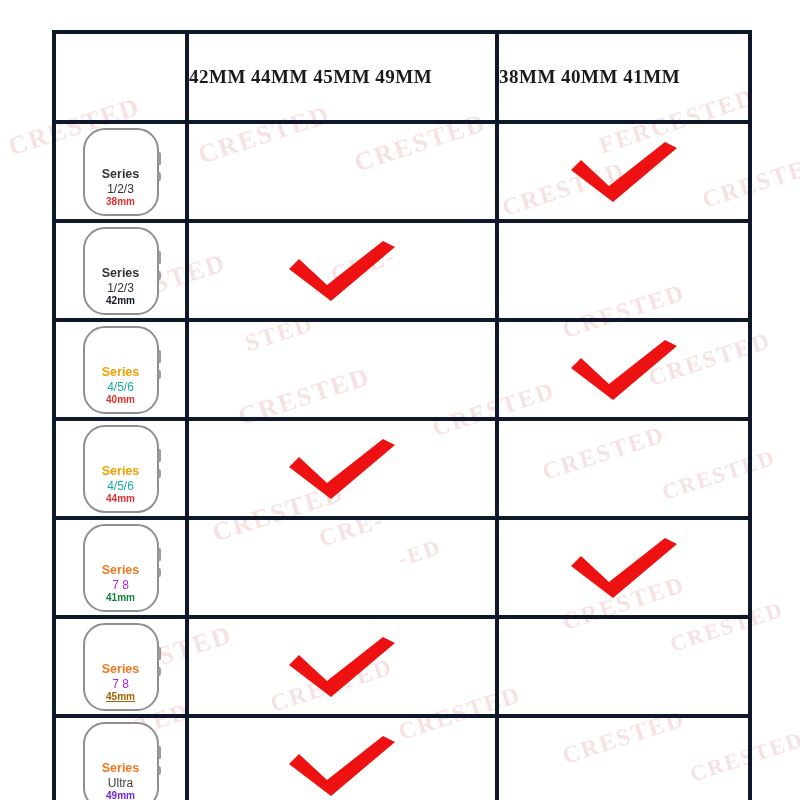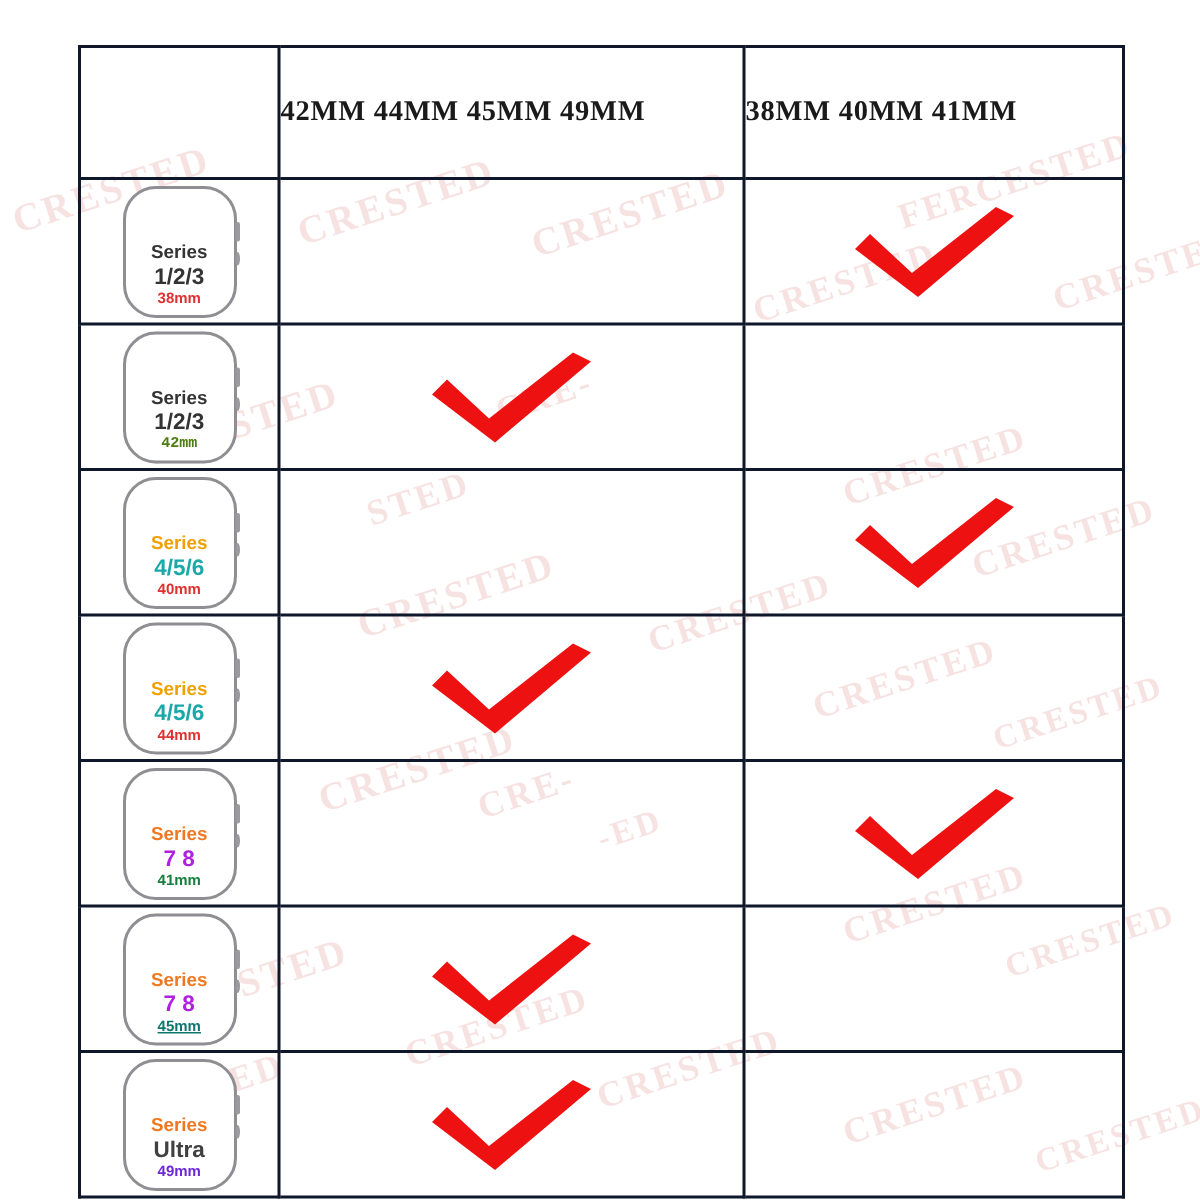--- a/index.html
+++ b/index.html
@@ -37,21 +37,21 @@
     position: absolute;
     left: 52px;
     top: 30px;
     width: 696px;
     height: 756px;
     border-collapse: collapse;
     table-layout: fixed;
     z-index: 1;
   }
   #compat-table td {
-    border: 2px solid #0f172a;
+    border: 4px solid #0f172a;
     padding: 0;
     vertical-align: middle;
   }
   .col-model { width: 133px; }
   .col-big   { width: 310px; }
   .col-small { width: 253px; }
 
   .head-row td {
     height: 86px;
   }
@@ -91,21 +91,21 @@
     content: "";
     position: absolute;
     right: -4px;
     width: 3px;
     background: #9a9a9f;
     border-radius: 2px;
   }
   .watch::before { top: 22px; height: 13px; }
   .watch::after  { top: 42px; height: 9px; border-radius: 50%; }
   .w-l1 { font-size: 12.5px; font-weight: 700; margin-top: 32px; }
-  .w-l2 { font-size: 15px; font-weight: 700; }
+  .w-l2 { font-size: 12px; font-weight: 400; }
   .w-l3 { font-size: 10px; font-weight: 700; }
 
   
   .check-cell { position: relative; }
   .check {
     position: absolute;
     top: 50%;
     left: 50%;
     transform: translate(-50%, -50%);
     width: 110px;
@@ -175,21 +175,21 @@
               <path d="M2 30 L12 20 L40 46 L96 2 L108 8 L44 62 Z" fill="#ee1111"></path>
             </svg>
           </div>
         </td>
       </tr>
       <tr class="body-row">
         <td class="watch-cell">
           <div class="watch">
             <div class="w-l1" style="color: rgb(51, 51, 51);">Series</div>
             <div class="w-l2" style="color: rgb(51, 51, 51);">1/2/3</div>
-            <div class="w-l3" style="color: #4d7c0f; font-family: Liberation Mono, monospace;">42mm</div>
+            <div class="w-l3" style="color: #0f172a;">42mm</div>
           </div>
         </td>
         <td class="check-cell">
           <div class="check">
             <svg viewBox="0 0 110 64" xmlns="http://www.w3.org/2000/svg">
               <path d="M2 30 L12 20 L40 46 L96 2 L108 8 L44 62 Z" fill="#ee1111"></path>
             </svg>
           </div>
         </td>
         <td class="empty-cell"></td>
@@ -243,21 +243,21 @@
               <path d="M2 30 L12 20 L40 46 L96 2 L108 8 L44 62 Z" fill="#ee1111"></path>
             </svg>
           </div>
         </td>
       </tr>
       <tr class="body-row">
         <td class="watch-cell">
           <div class="watch">
             <div class="w-l1" style="color: rgb(240, 120, 32);">Series</div>
             <div class="w-l2" style="color: rgb(176, 32, 224);">7 8</div>
-            <div class="w-l3" style="color: #0f766e; text-decoration: underline;">45mm</div>
+            <div class="w-l3" style="color: #a16207; text-decoration: underline;">45mm</div>
           </div>
         </td>
         <td class="check-cell">
           <div class="check">
             <svg viewBox="0 0 110 64" xmlns="http://www.w3.org/2000/svg">
               <path d="M2 30 L12 20 L40 46 L96 2 L108 8 L44 62 Z" fill="#ee1111"></path>
             </svg>
           </div>
         </td>
         <td class="empty-cell"></td>

